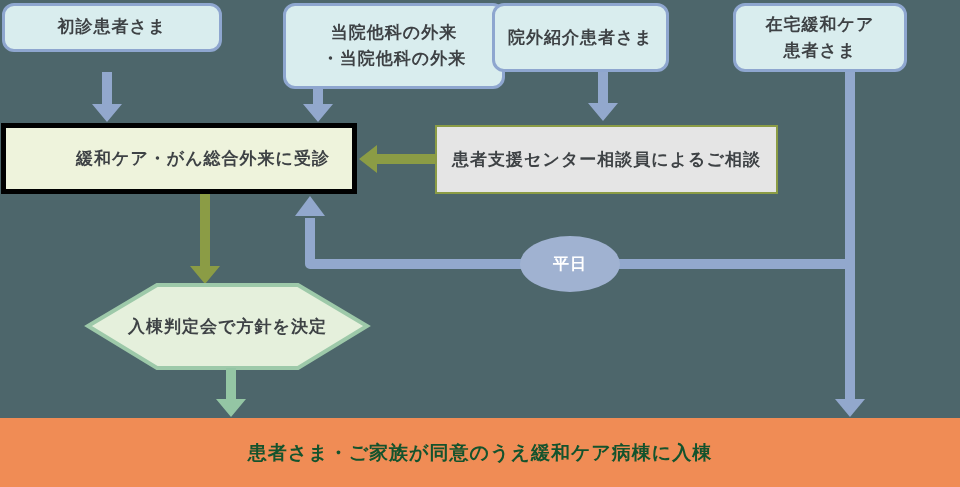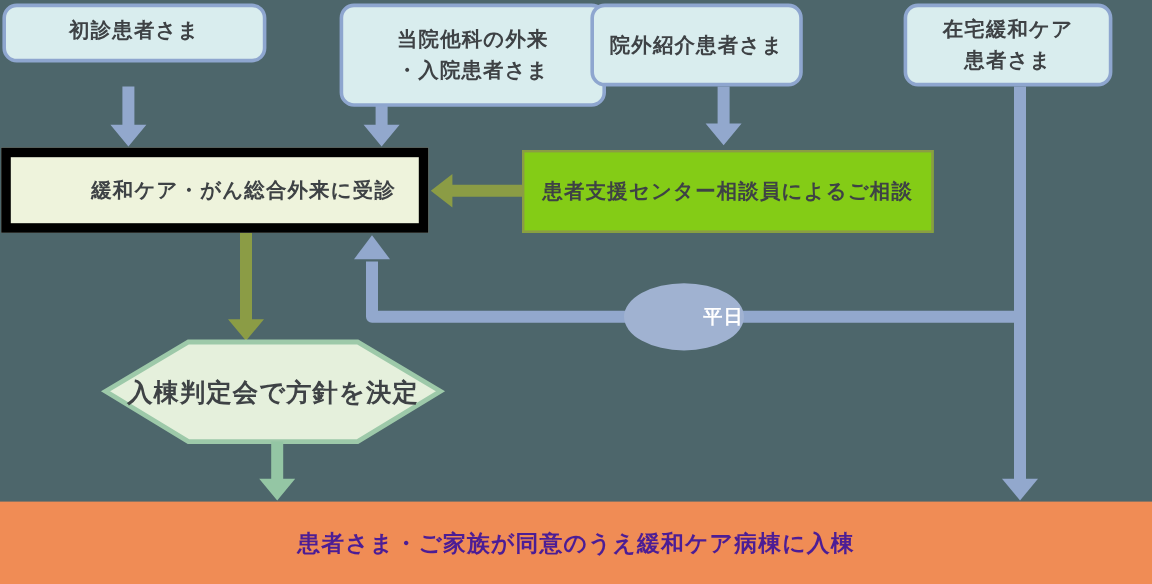--- a/index.html
+++ b/index.html
@@ -12,44 +12,44 @@
   .layer{position:absolute;left:0;top:0;width:960px;height:487px;}
   .node{
     position:absolute;display:flex;flex-direction:column;
     align-items:center;justify-content:center;text-align:center;
     box-sizing:border-box;font-size:17px;letter-spacing:1px;line-height:26px;
   }
   .source{
     background:#d9edee;border:3px solid #8ea6cf;border-radius:12px;
   }
   .olivebox{
-    background:#eef3dc;border:8px solid #000000;padding-left:48px;
+    background:#eef3dc;border:5px solid #000000;padding-left:48px;
   }
   .consultbox{
-    background:#84cc16;border:2px solid #8b9c45;
+    background:#e5e5e5;border:2px solid #8b9c45;
   }
   .hexlabel{
     position:absolute;display:flex;align-items:center;justify-content:center;
-    text-align:right;font-size:21px;letter-spacing:1px;
+    text-align:right;font-size:17px;letter-spacing:1px;
   }
   .badge{
-    position:absolute;display:flex;align-items:center;justify-content:flex-end;
+    position:absolute;display:flex;align-items:center;justify-content:center;
     border-radius:50%;background:#a0b2d1;color:#ffffff;
     font-size:16px;letter-spacing:1px;text-align:center;
   }
   .admission{
     position:absolute;left:0;top:418px;width:960px;height:69px;
-    background:#f08c55;color:#4c1d95;display:flex;align-items:center;
+    background:#f08c55;color:#14532d;display:flex;align-items:center;
     justify-content:center;font-size:19px;letter-spacing:1px;
   }
   
   .b1{left:2px;top:3px;width:220px;height:49px;font-family:Liberation Mono, monospace;}
   .b2{left:246px;top:3px;width:222px;height:86px;margin-left:37px;}
   .b3{left:492px;top:3px;width:177px;height:69px;}
-  .b4{left:733px;top:3px;width:174px;height:69px;margin-left:20px;}
+  .b4{left:733px;top:3px;width:174px;height:69px;}
   .clinic{left:1px;top:123px;width:356px;height:71px;}
   .consult{left:435px;top:125px;width:343px;height:69px;}
   .hexlabel{left:88px;top:285px;width:279px;height:83px;}
   .weekday{left:520px;top:236px;width:100px;height:56px;}
   .holiday{left:743px;top:291px;width:204px;height:58px;}
 </style>
 </head>
 <body>
 
 <div class="stage">
@@ -73,21 +73,21 @@
     <polygon points="88,326 157,285 298,285 367,326 298,368 157,368" fill="#e5f0dc" stroke="#9dc9a9" stroke-width="4"></polygon>
 
     <polygon points="226,368 236,368 236,399 246,399 231,417 216,399 226,399" fill="#94c6a4"></polygon>
   </svg>
 
   <div class="node source b1">
     <span>初診患者さま</span>
   </div>
   <div class="node source b2">
     <span>当院他科の外来</span>
-    <span>・入院患者さま</span>
+    <span>・当院他科の外来</span>
   </div>
   <div class="node source b3">
     <span>院外紹介患者さま</span>
   </div>
   <div class="node source b4">
     <span>在宅緩和ケア</span>
     <span>患者さま</span>
   </div>
 
   <div class="node olivebox clinic">

